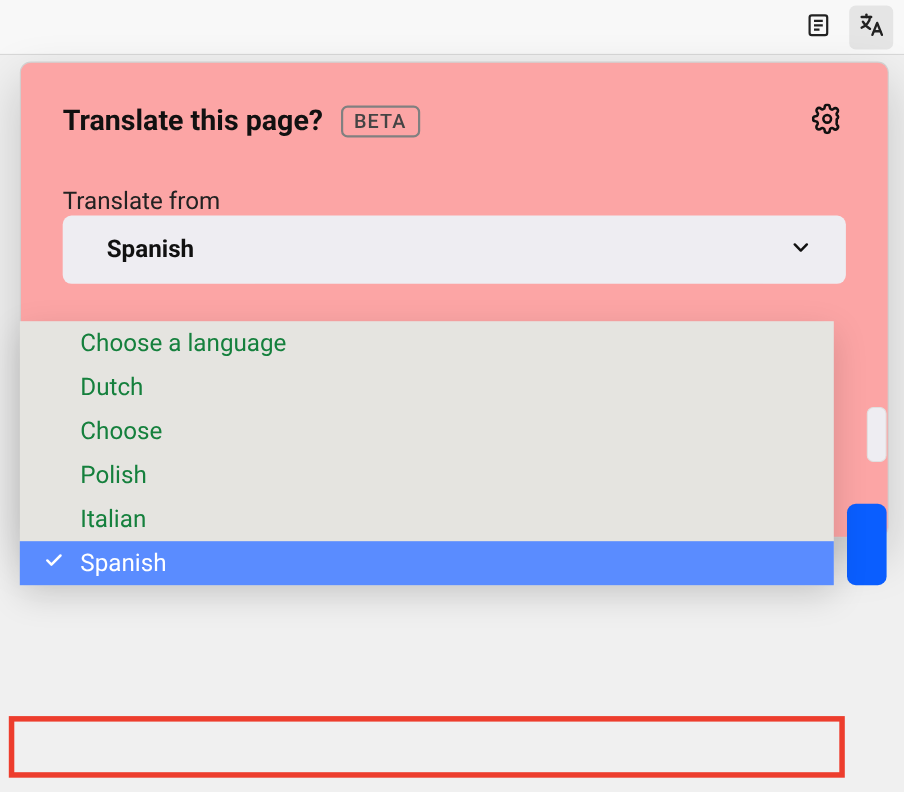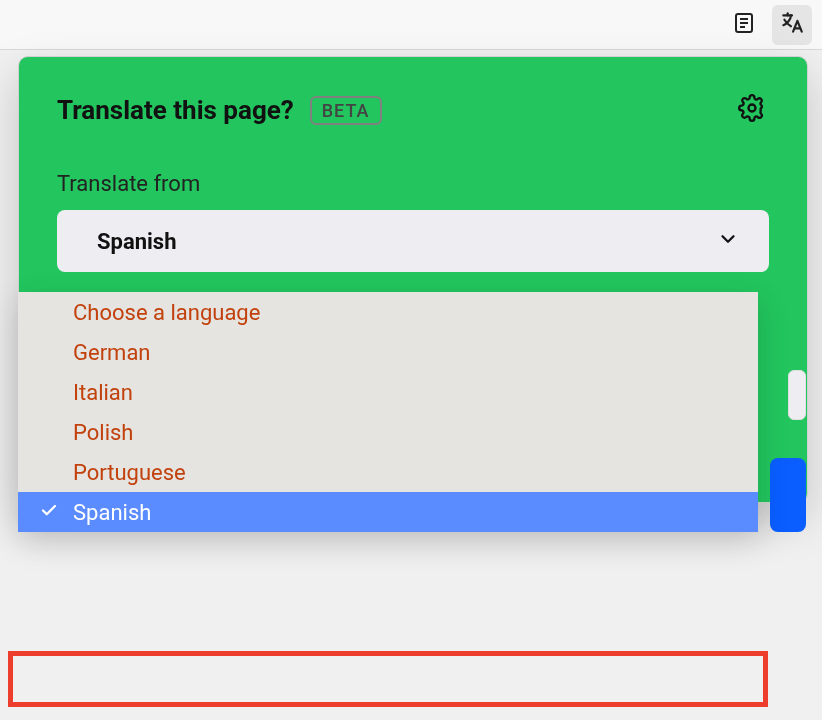--- a/index.html
+++ b/index.html
@@ -36,21 +36,21 @@
     cursor: pointer;
   }
   .tool-btn.active {
     background: #e5e5e5;
   }
   .card {
     position: absolute;
     top: 56px;
     left: 18px;
     width: 790px;
-    background: #22c55e;
+    background: #fca5a5;
     border: 1px solid #d0d0d0;
     border-radius: 10px;
     box-shadow: 0 18px 44px rgba(0,0,0,0.18);
     padding: 36px 38px 40px 38px;
     z-index: 5;
   }
   .card-head {
     display: flex;
     align-items: center;
     justify-content: space-between;
@@ -80,21 +80,20 @@
     width: 34px;
     height: 34px;
     display: flex;
     align-items: center;
     justify-content: center;
     cursor: pointer;
   }
   .section-label {
     font-size: 22px;
     color: #222;
-    margin-bottom: 14px;
   }
   .select {
     background: #eeedf2;
     border-radius: 8px;
     height: 62px;
     padding: 0 30px 0 40px;
     display: flex;
     align-items: center;
     justify-content: space-between;
     cursor: pointer;
@@ -145,21 +144,21 @@
     background: #e5e4e0;
     z-index: 10;
     box-shadow: 0 10px 30px rgba(0,0,0,0.15);
   }
   .opt {
     height: 40px;
     padding: 0 30px 0 55px;
     display: flex;
     align-items: center;
     font-size: 22px;
-    color: #c2410c;
+    color: #15803d;
     cursor: pointer;
     position: relative;
   }
   .opt.header-opt {
     cursor: default;
   }
   .opt.selected {
     background: #5a8cff;
     color: #fff;
   }
@@ -242,30 +241,30 @@
   <div class="card-spacer"></div>
 </div>
 
 <div class="hidden-field-edge"></div>
 <div class="primary-btn"></div>
 
 <div class="dropdown">
   <div class="opt header-opt">Choose a language</div>
   <div id="opts">
       <div class="opt">
-        <span>German</span>
+        <span>Dutch</span>
+      </div>
+      <div class="opt">
+        <span>Choose</span>
+      </div>
+      <div class="opt">
+        <span>Polish</span>
       </div>
       <div class="opt">
         <span>Italian</span>
-      </div>
-      <div class="opt">
-        <span>Polish</span>
-      </div>
-      <div class="opt">
-        <span>Portuguese</span>
       </div>
       <div class="opt selected">
         <span class="check"><svg width="18" height="18" viewBox="0 0 24 24" fill="none" stroke="#fff" stroke-width="3" stroke-linecap="round" stroke-linejoin="round">
             <polyline points="20 6 9 17 4 12"></polyline>
           </svg></span>
         <span>Spanish</span>
       </div>
     </div>
 </div>
 

